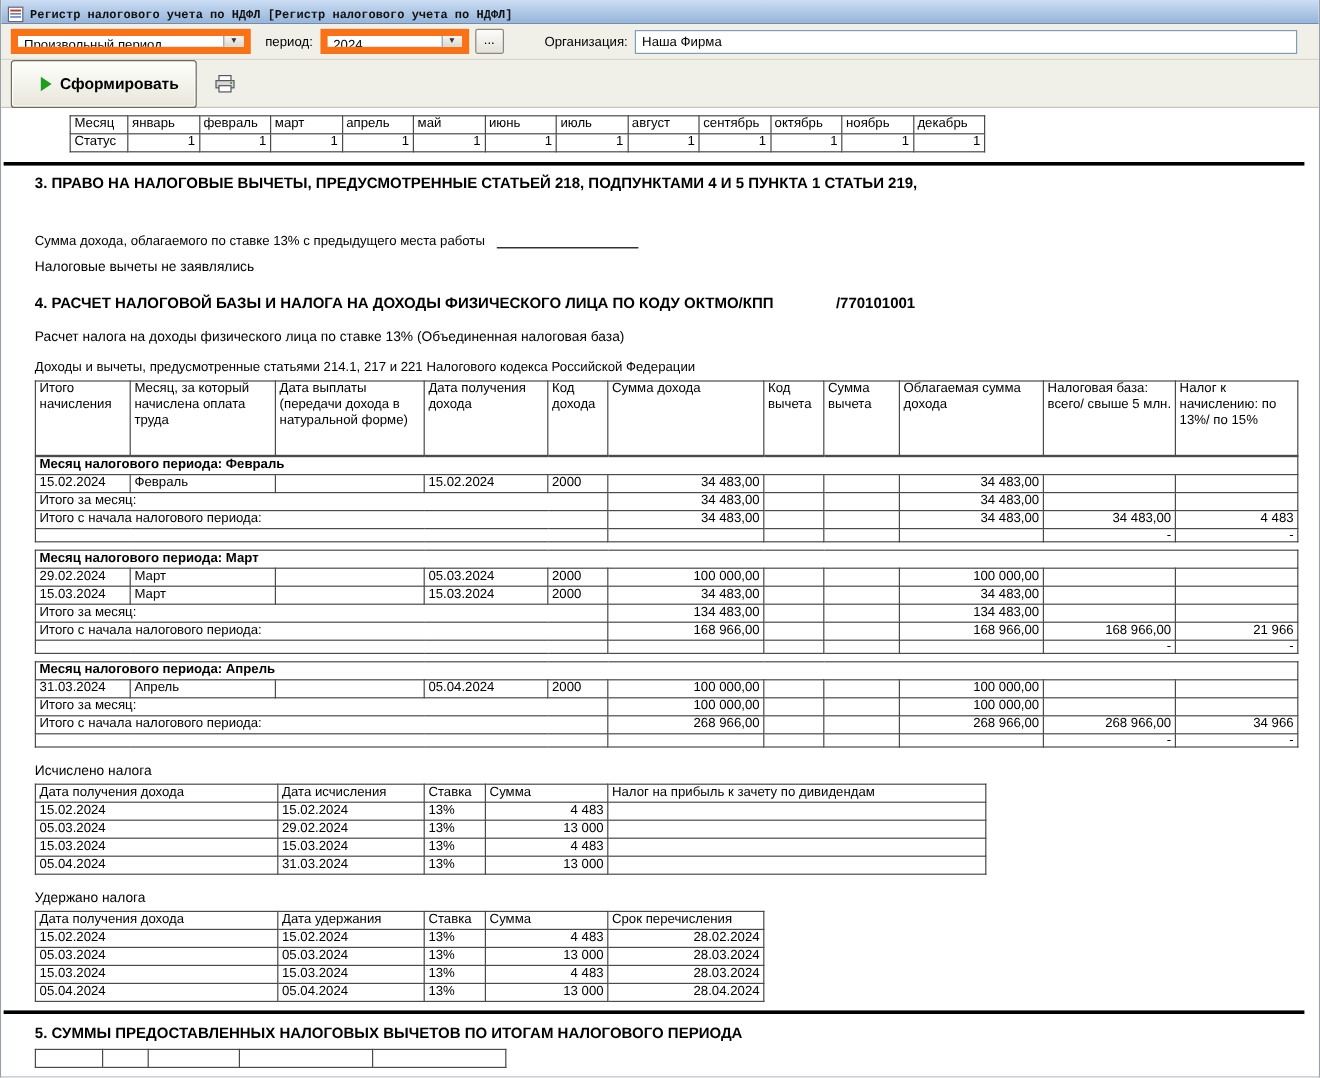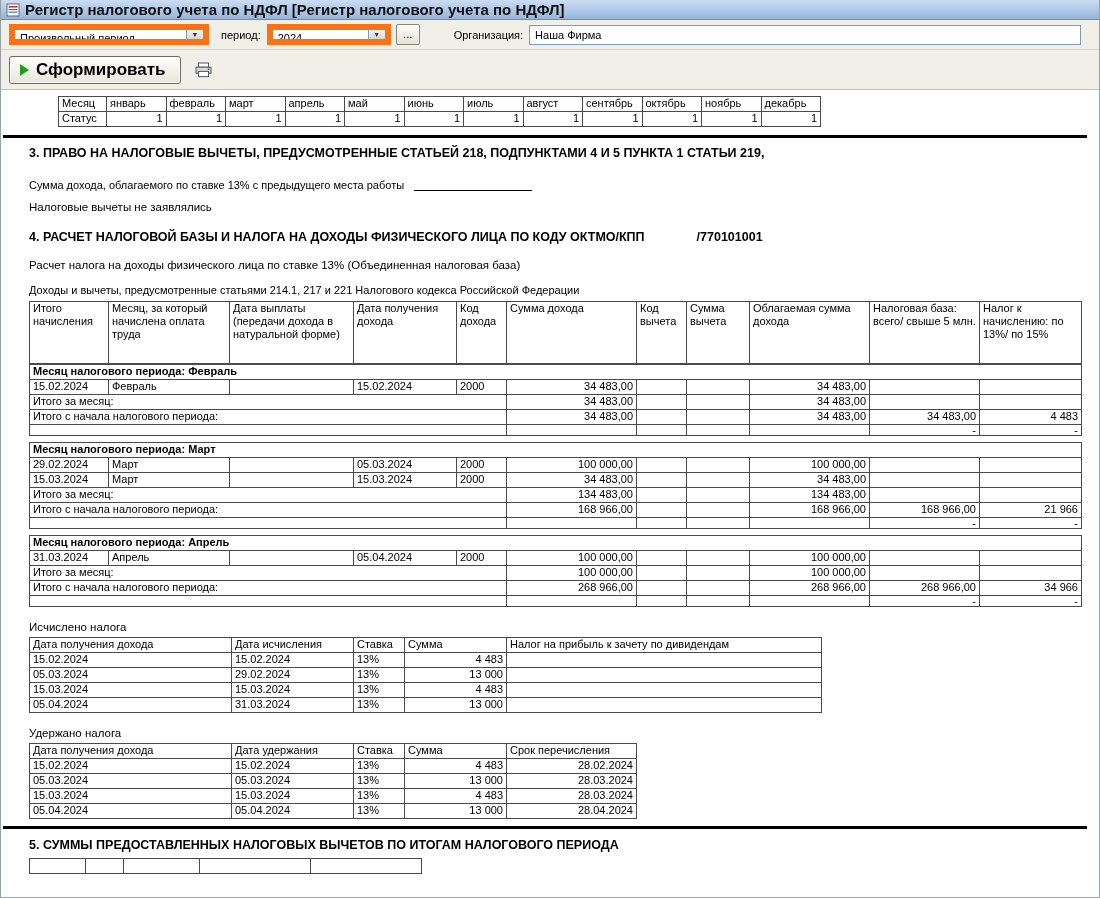--- a/index.html
+++ b/index.html
@@ -2,39 +2,39 @@
 <html><head>
 <meta charset="utf-8">
 <style>
   * { margin:0; padding:0; box-sizing:border-box; }
   html,body { width:1100px; height:898px; overflow:hidden; background:#fff;
               font-family:"Liberation Sans", sans-serif; color:#000; }
   .app { position:relative; width:1100px; height:898px; background:#fff; border:1px solid #9aa0a8; border-top:none; overflow:hidden; }
 
   
   .titlebar { height:20px; background:linear-gradient(180deg,#cbddf3,#96b5da); border-bottom:1px solid #6f8cb0;
-              display:flex; align-items:center; gap:5px; padding:0 5px; font-size:15px; font-weight:bold; color:#111; }
+              display:flex; align-items:flex-end; gap:5px; padding:0 5px; font-size:10px; font-weight:bold; color:#111;font-family:Liberation Mono, monospace; }
 
   
   .toolbar1 { height:30px; background:#f0efe8; border-bottom:1px solid #d8d5ca;
               display:flex; align-items:center; padding:0 8px; font-size:11px; }
   .toolbar2 { height:40px; background:#f0efe8; border-bottom:1px solid #c6c3b8;
               display:flex; align-items:center; gap:10px; padding:0 8px; }
   .combo { display:flex; align-items:stretch; height:21px; background:#fff; border:6px solid #f97316; font-size:11px; }
   .combo .val { padding:2px 5px 0 5px; white-space:nowrap; overflow:hidden; }
   .combo .dd { width:17px; background:linear-gradient(#f6f6f3,#d9d7cd); border-left:1px solid #7f9db9;
                display:flex; align-items:center; justify-content:center; font-size:7px; color:#333; cursor:default; }
   .lblt { margin:0 6px 0 12px; white-space:nowrap; }
   .dots-btn { width:24px; height:21px; margin-left:5px; background:linear-gradient(#fcfcfa,#e4e2d8);
               border:1px solid #8a8878; border-radius:2px; font-size:11px; line-height:11px; }
   .org-input { flex:1; height:20px; margin-right:10px; border:1px solid #7f9db9; font-size:11px; padding:0 5px;
                font-family:"Liberation Sans", sans-serif; }
-  .gen-btn { display:flex; align-items:center; gap:7px; height:28px; padding:0 14px 0 10px;
+  .gen-btn { display:flex; align-items:center; gap:7px; height:40px; padding:0 14px 0 24px;
              background:linear-gradient(#fefefc,#e8e6da); border:1px solid #6e6c5c; border-radius:3px;
-             box-shadow:inset 0 0 0 1px #fff; font-size:17px; font-weight:bold; cursor:default; }
+             box-shadow:inset 0 0 0 1px #fff; font-size:13px; font-weight:bold; cursor:default; }
   .play { width:0; height:0; border-left:9px solid #1d9e1d; border-top:6px solid transparent; border-bottom:6px solid transparent; }
   .icon-btn { width:26px; height:24px; background:transparent; border:1px solid transparent; display:flex; align-items:center; justify-content:center; }
 
   
   .report { position:relative; width:1100px; height:807px; background:#fff; padding:0 0 0 28px; overflow:hidden; font-size:11px; }
   .hr-thick { height:3px; background:#000; margin-left:-26px; width:1084px; }
 
   h3.sec { font-size:12.5px; font-weight:bold; line-height:17px; }
   .bold-line { font-weight:normal; font-size:11.5px; }
   .underline-blank { display:inline-block; width:118px; height:13px; border-bottom:1px solid #000; margin-left:10px; vertical-align:bottom; }
@@ -150,21 +150,21 @@
         </tr>
       </tbody>
     </table>
 
     <div class="hr-thick" style="margin-top:8px"></div>
 
     <h3 class="sec" style="margin-top:7px">
       <span style="display:block">3. ПРАВО НА НАЛОГОВЫЕ ВЫЧЕТЫ, ПРЕДУСМОТРЕННЫЕ СТАТЬЕЙ 218, ПОДПУНКТАМИ 4 И 5 ПУНКТА 1 СТАТЬИ 219,</span>
     </h3>
 
-    <div style="margin-top:16px">
+    <div style="margin-top:32px">
       <span>Сумма дохода, облагаемого по ставке 13% с предыдущего места работы</span><span class="underline-blank"></span>
     </div>
 
     <div class="bold-line" style="margin-top:10px">Налоговые вычеты не заявлялись</div>
 
     <h3 class="sec" style="margin-top:16px">
       <span>4. РАСЧЕТ НАЛОГОВОЙ БАЗЫ И НАЛОГА НА ДОХОДЫ ФИЗИЧЕСКОГО ЛИЦА ПО КОДУ ОКТМО/КПП</span><span style="margin-left:52px">/770101001</span>
     </h3>
 
     <div class="bold-line" style="margin-top:13px">Расчет налога на доходы физического лица по ставке 13% (Объединенная налоговая база)</div>

